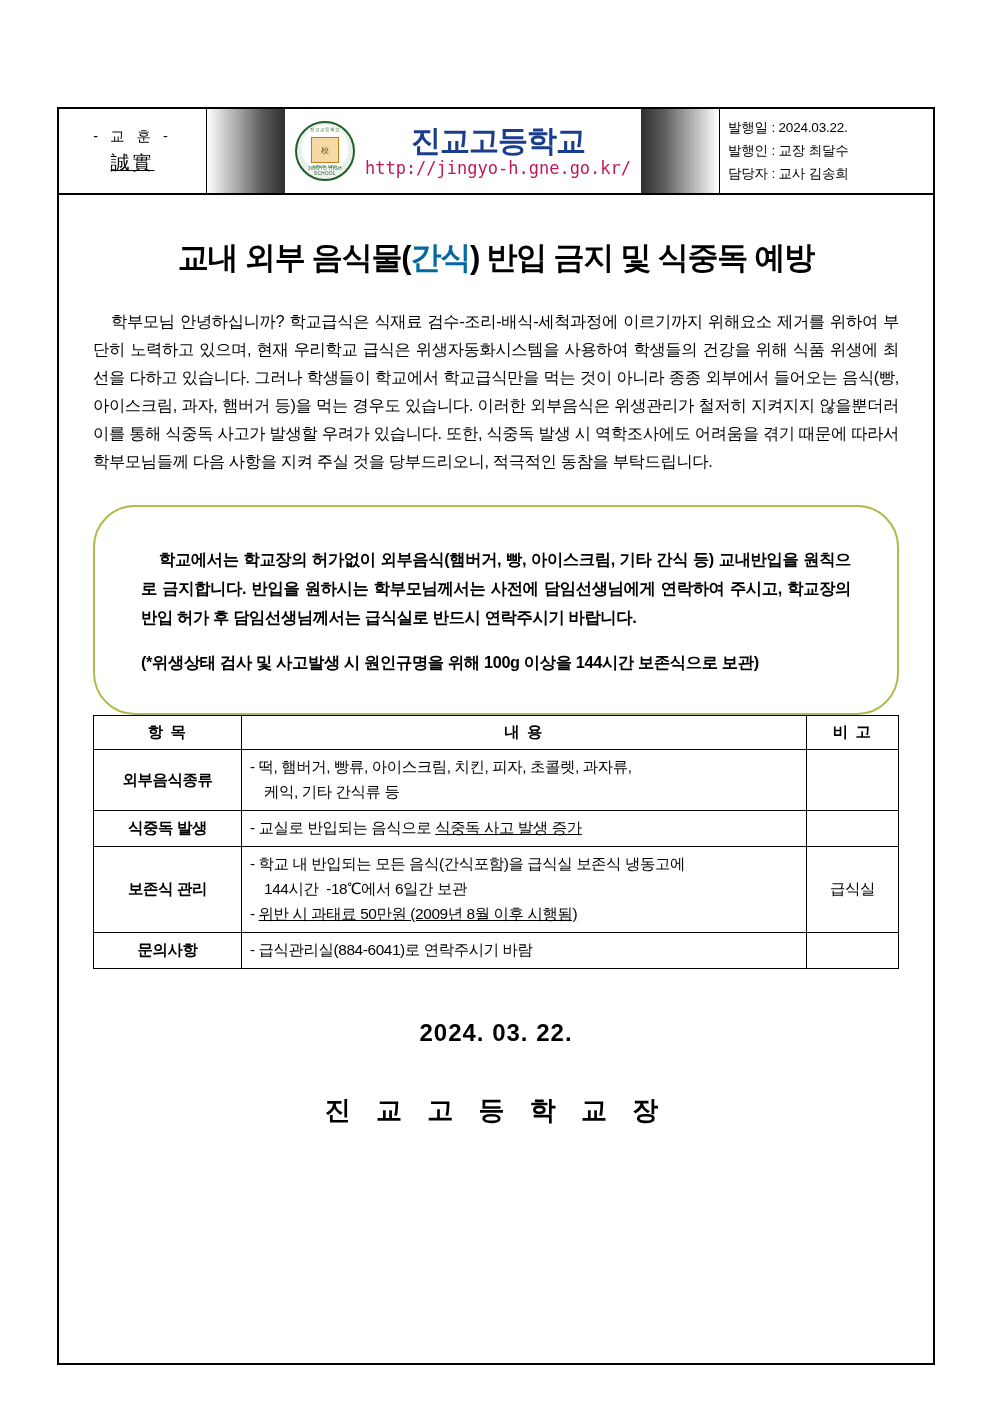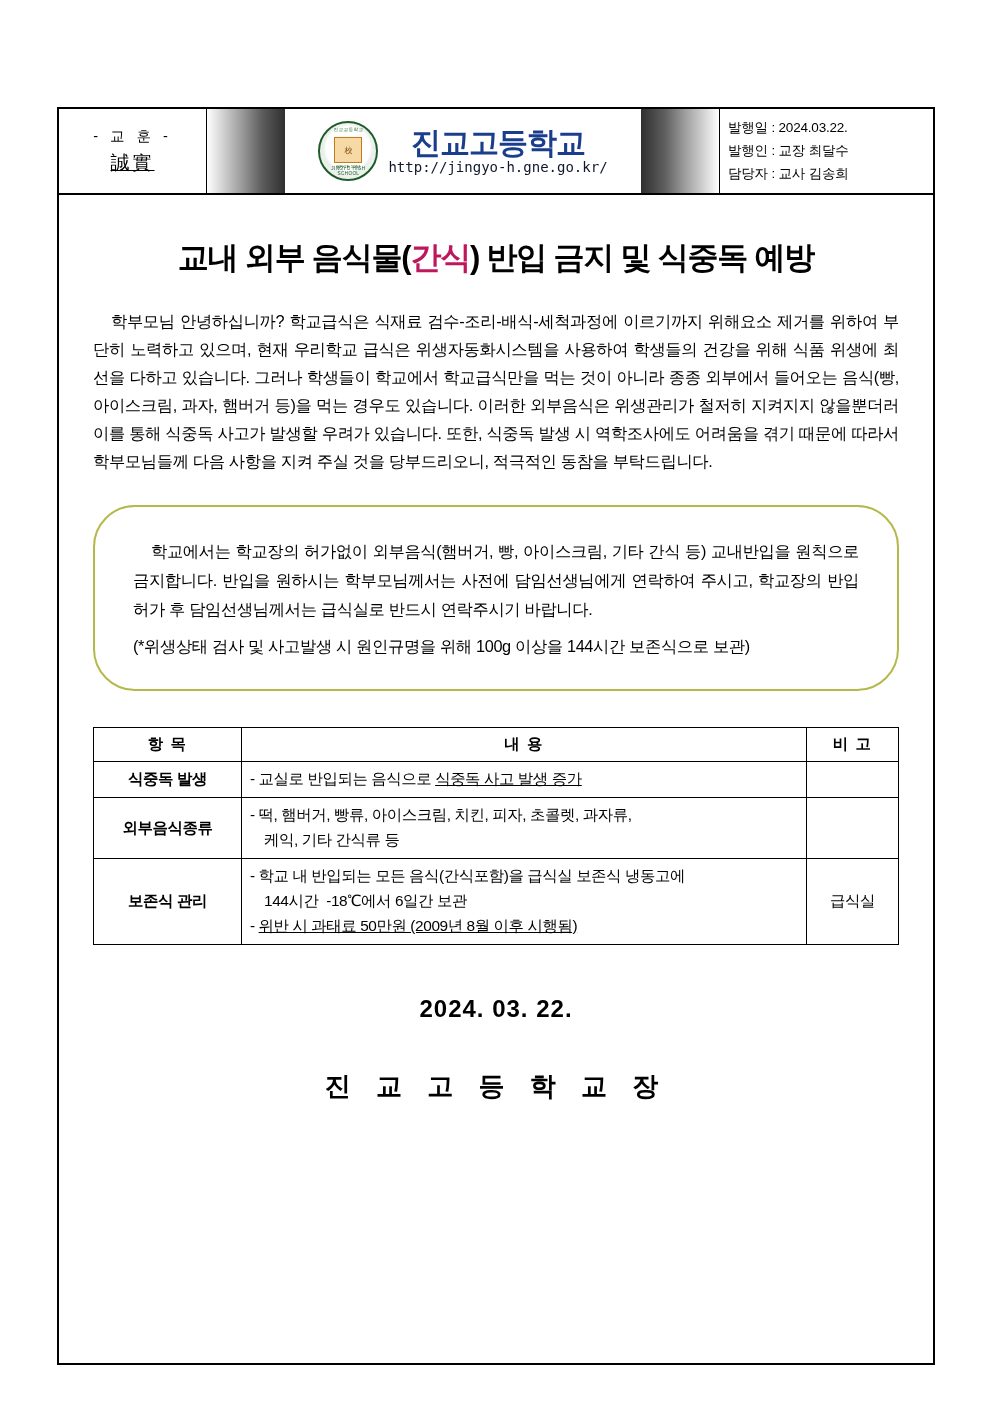--- a/index.html
+++ b/index.html
@@ -148,23 +148,23 @@
     line-height: 1.12;
   }
   .school-name {
     font-size: 30px;
     font-weight: bold;
     color: #1a3e8c;
     letter-spacing: -1px;
     white-space: nowrap;
   }
   .school-url {
-    font-size: 14px;
+    font-size: 17px;
     font-family: "DejaVu Sans Mono", monospace;
-    color: #0f172a;
+    color: #be185d;
     white-space: nowrap;
     margin-top: 1px;
   }
   .header-right {
     width: 214px;
     box-sizing: border-box;
     border-left: 1px solid #000;
     display: flex;
     flex-direction: column;
     justify-content: center;
@@ -186,54 +186,54 @@
   }
 
   .doc-title {
     text-align: center;
     font-size: 31px;
     font-weight: bold;
     letter-spacing: -1.2px;
     margin-top: 42px;
     white-space: nowrap;
   }
-  .doc-title .hl { color: #be185d; }
+  .doc-title .hl { color: #0369a1; }
 
   .intro {
     margin-top: 28px;
     font-size: 16.3px;
     line-height: 1.72;
     text-align: justify;
     text-justify: inter-character;
     letter-spacing: -0.35px;
     text-indent: 18px;
   }
 
   
   .callout {
     margin-top: 30px;
     border: 2.5px solid #b5b84a;
     border-radius: 42px;
     padding: 22px 30px 20px 30px;
     box-sizing: border-box;
   }
   .callout p {
-    margin: 8px;
+    margin: 16px;
     font-size: 16.3px;
     line-height: 1.78;
     letter-spacing: -0.35px;
     text-align: justify;
     text-justify: inter-character;
+    font-weight: bold;
   }
   .callout p.first { text-indent: 18px; }
   .callout p.note { margin-top: 2px; text-indent: 0; }
 
   
   table.info {
-    margin-top: 36px;
     width: 100%;
     border-collapse: collapse;
     table-layout: fixed;
     font-size: 15.4px;
   }
   table.info th, table.info td {
     border: 1px solid #000;
     padding: 5px 8px;
     vertical-align: middle;
     letter-spacing: -0.4px;
@@ -339,43 +339,50 @@
       </colgroup>
       <thead>
         <tr>
           <th>항 목</th>
           <th>내 용</th>
           <th>비 고</th>
         </tr>
       </thead>
       <tbody>
         <tr>
-          <td class="item">식중독 발생</td>
-          <td class="content">
-            <span class="line">-&nbsp;교실로 반입되는 음식으로 <span class="u">식중독 사고 발생 증가</span></span>
-          </td>
-          <td class="note"></td>
-        </tr>
-        <tr>
           <td class="item">외부음식종류</td>
           <td class="content">
             <span class="line">-&nbsp;떡, 햄버거, 빵류, 아이스크림, 치킨, 피자, 초콜렛, 과자류,</span>
             <span class="line indent">케익, 기타 간식류 등</span>
+          </td>
+          <td class="note"></td>
+        </tr>
+        <tr>
+          <td class="item">식중독 발생</td>
+          <td class="content">
+            <span class="line">-&nbsp;교실로 반입되는 음식으로 <span class="u">식중독 사고 발생 증가</span></span>
           </td>
           <td class="note"></td>
         </tr>
         <tr>
           <td class="item">보존식 관리</td>
           <td class="content">
             <span class="line">-&nbsp;학교 내 반입되는 모든 음식(간식포함)을 급식실 보존식 냉동고에</span>
             <span class="line indent">144시간&nbsp;&nbsp;-18℃에서 6일간 보관</span>
             <span class="line">-&nbsp;<span class="u">위반 시 과태료 50만원 (2009년 8월 이후 시행됨)</span></span>
           </td>
           <td class="note">급식실</td>
         </tr>
+        <tr>
+          <td class="item">문의사항</td>
+          <td class="content">
+            <span class="line">-&nbsp;급식관리실(884-6041)로 연락주시기 바람</span>
+          </td>
+          <td class="note"></td>
+        </tr>
       </tbody>
     </table>
 
     <div class="date-line">2024. 03. 22.</div>
     <div class="signer-line">진 교 고 등 학 교 장</div>
 
   </div>
 </div>
 
 </body></html>

